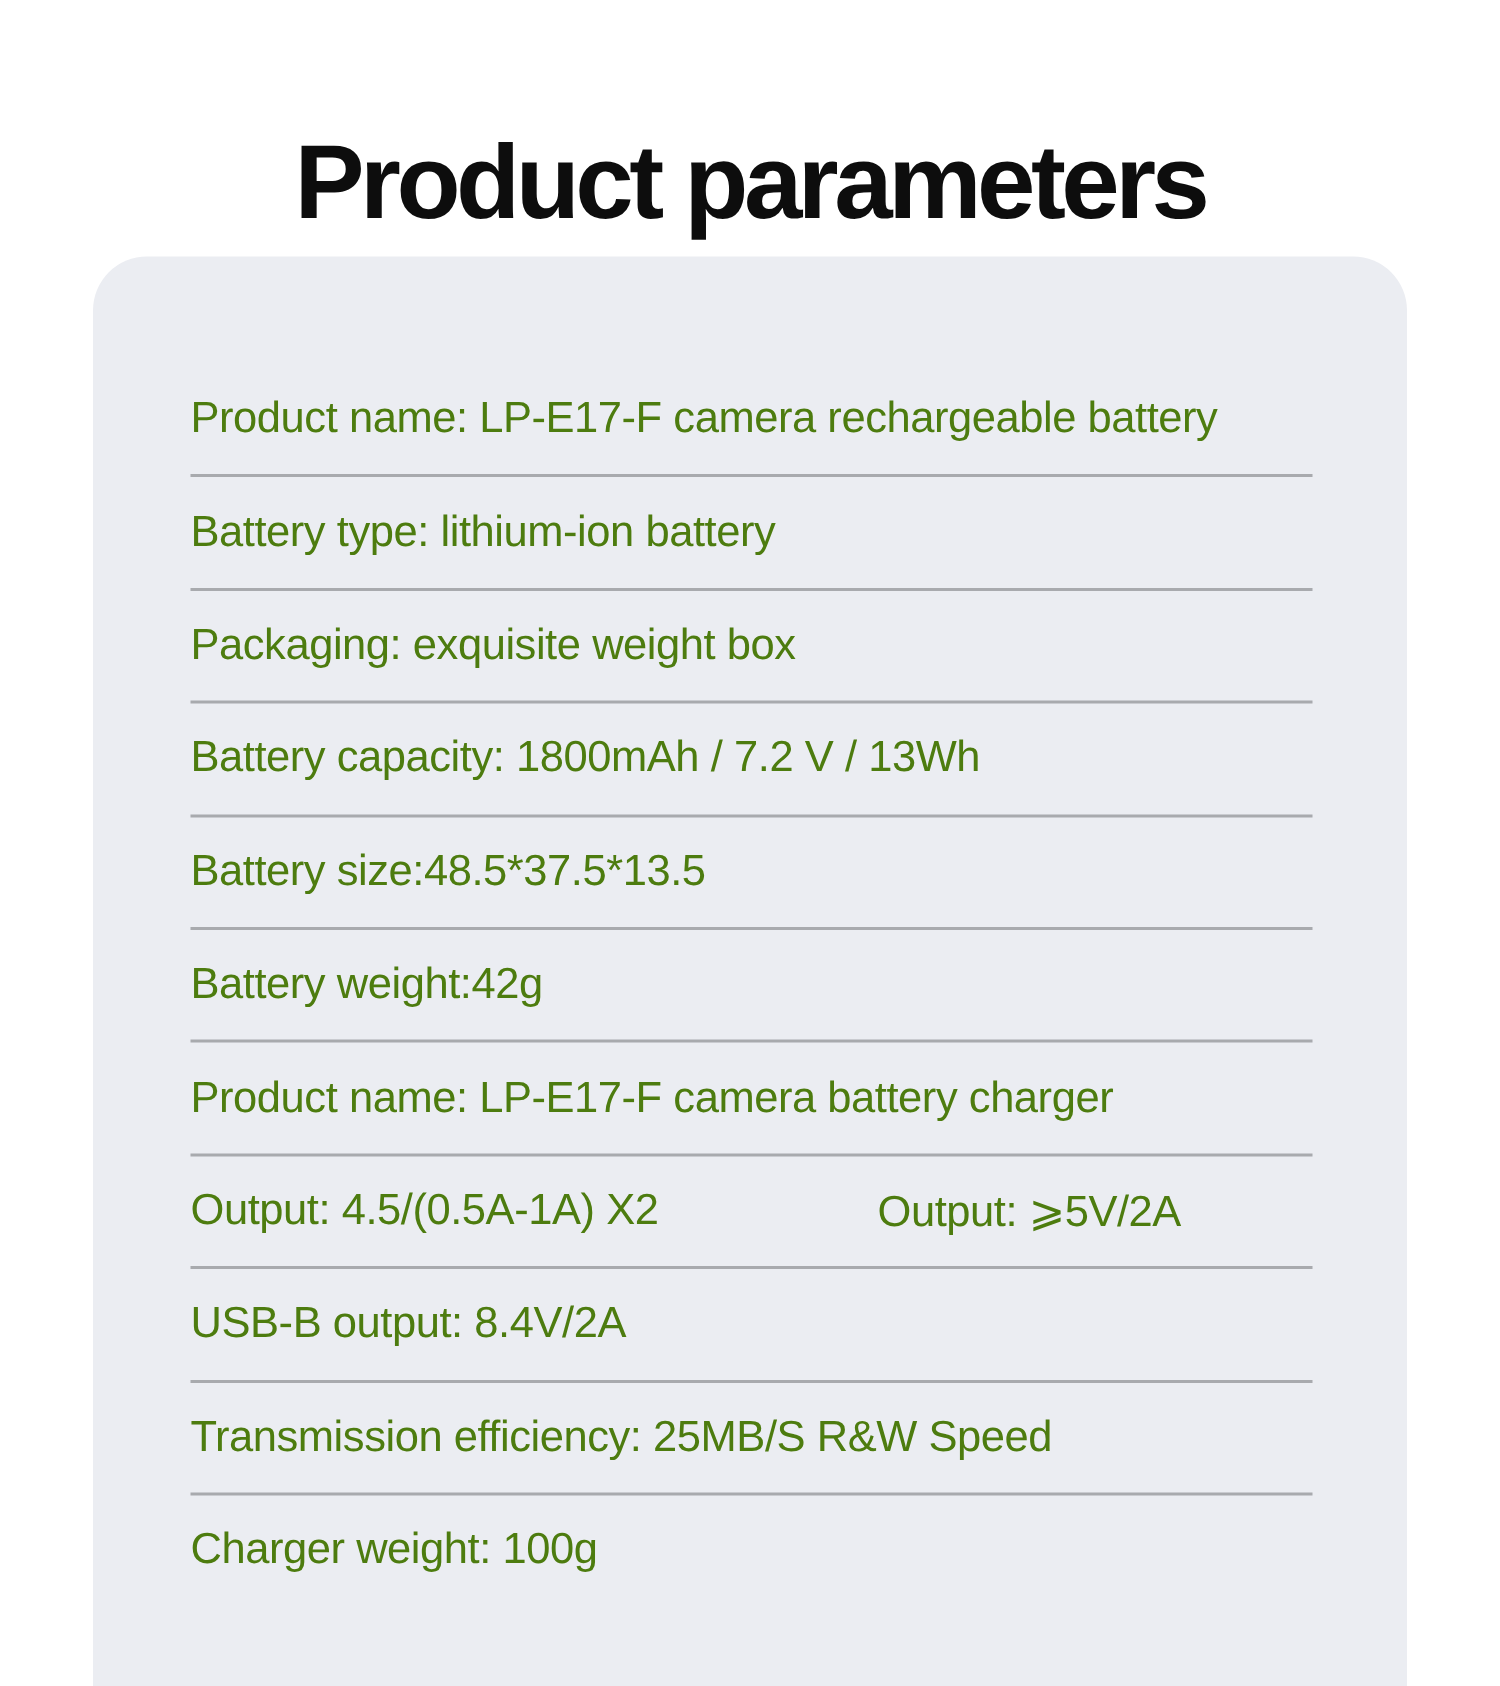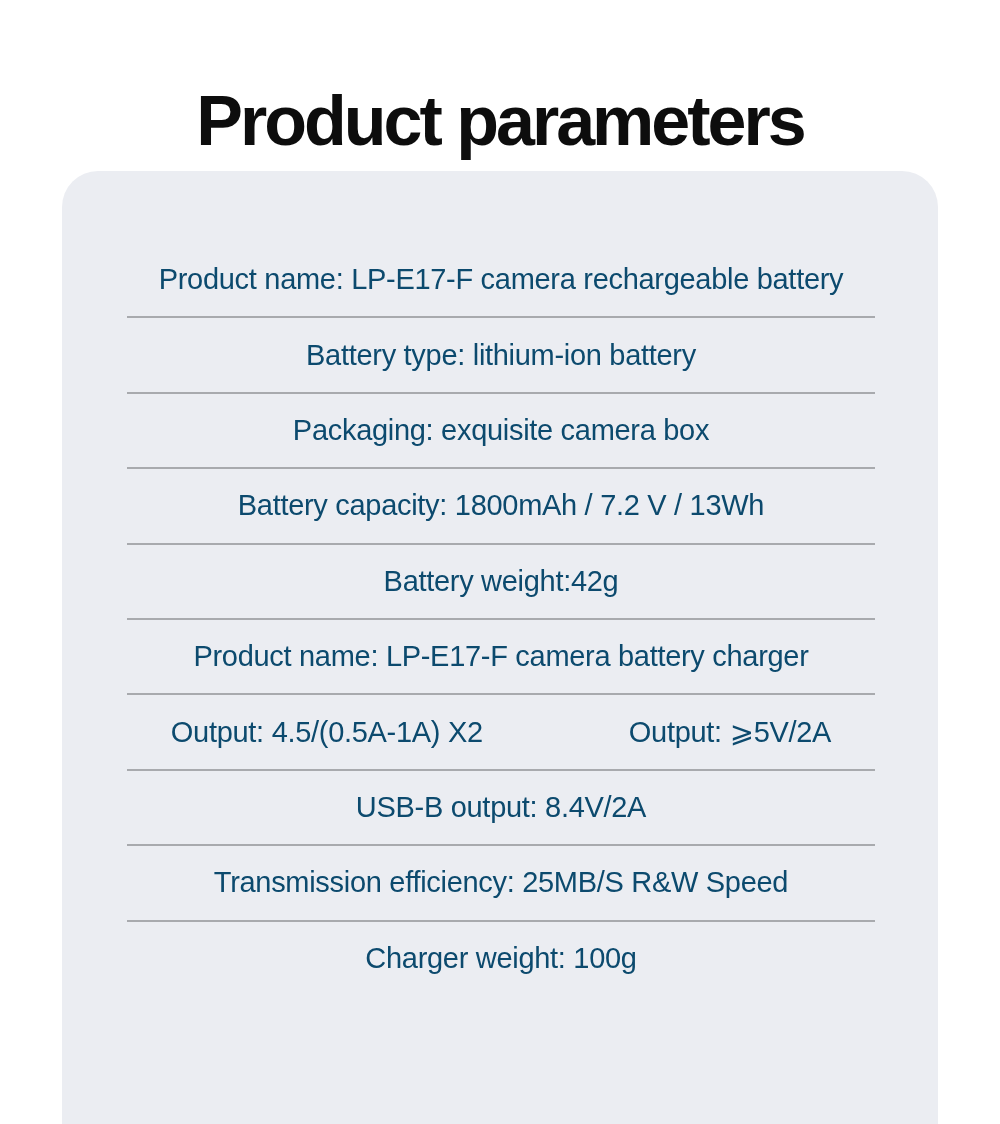--- a/index.html
+++ b/index.html
@@ -42,23 +42,22 @@
     right: 63px;
     top: 72px;
   }
   .spec-row {
     height: 73.4px;
     display: flex;
     align-items: center;
     border-bottom: 2px solid #a8aaae;
     font-size: 29px;
     letter-spacing: -0.3px;
-    color: #0c4a6e;
+    color: #4d7c0f;
     white-space: nowrap;
-    justify-content: center;
   }
   .spec-row:last-child {
     border-bottom: none;
   }
   .spec-cell {
     display: inline-block;
   }
   .spec-cell.primary-fixed {
     width: 458px;
     flex: 0 0 458px;
@@ -71,24 +70,27 @@
 
 <div class="spec-card">
   <div class="spec-rows" id="spec-rows">
       <div class="spec-row">
         <span class="spec-cell">Product name: LP-E17-F camera rechargeable battery</span>
       </div>
       <div class="spec-row">
         <span class="spec-cell">Battery type: lithium-ion battery</span>
       </div>
       <div class="spec-row">
-        <span class="spec-cell">Packaging: exquisite camera box</span>
+        <span class="spec-cell">Packaging: exquisite weight box</span>
       </div>
       <div class="spec-row">
         <span class="spec-cell">Battery capacity: 1800mAh / 7.2 V / 13Wh</span>
+      </div>
+      <div class="spec-row">
+        <span class="spec-cell">Battery size:48.5*37.5*13.5</span>
       </div>
       <div class="spec-row">
         <span class="spec-cell">Battery weight:42g</span>
       </div>
       <div class="spec-row">
         <span class="spec-cell">Product name: LP-E17-F camera battery charger</span>
       </div>
       <div class="spec-row">
         <span class="spec-cell primary-fixed">Output: 4.5/(0.5A-1A) X2</span>
         <span class="spec-cell">Output: ⩾5V/2A</span>

